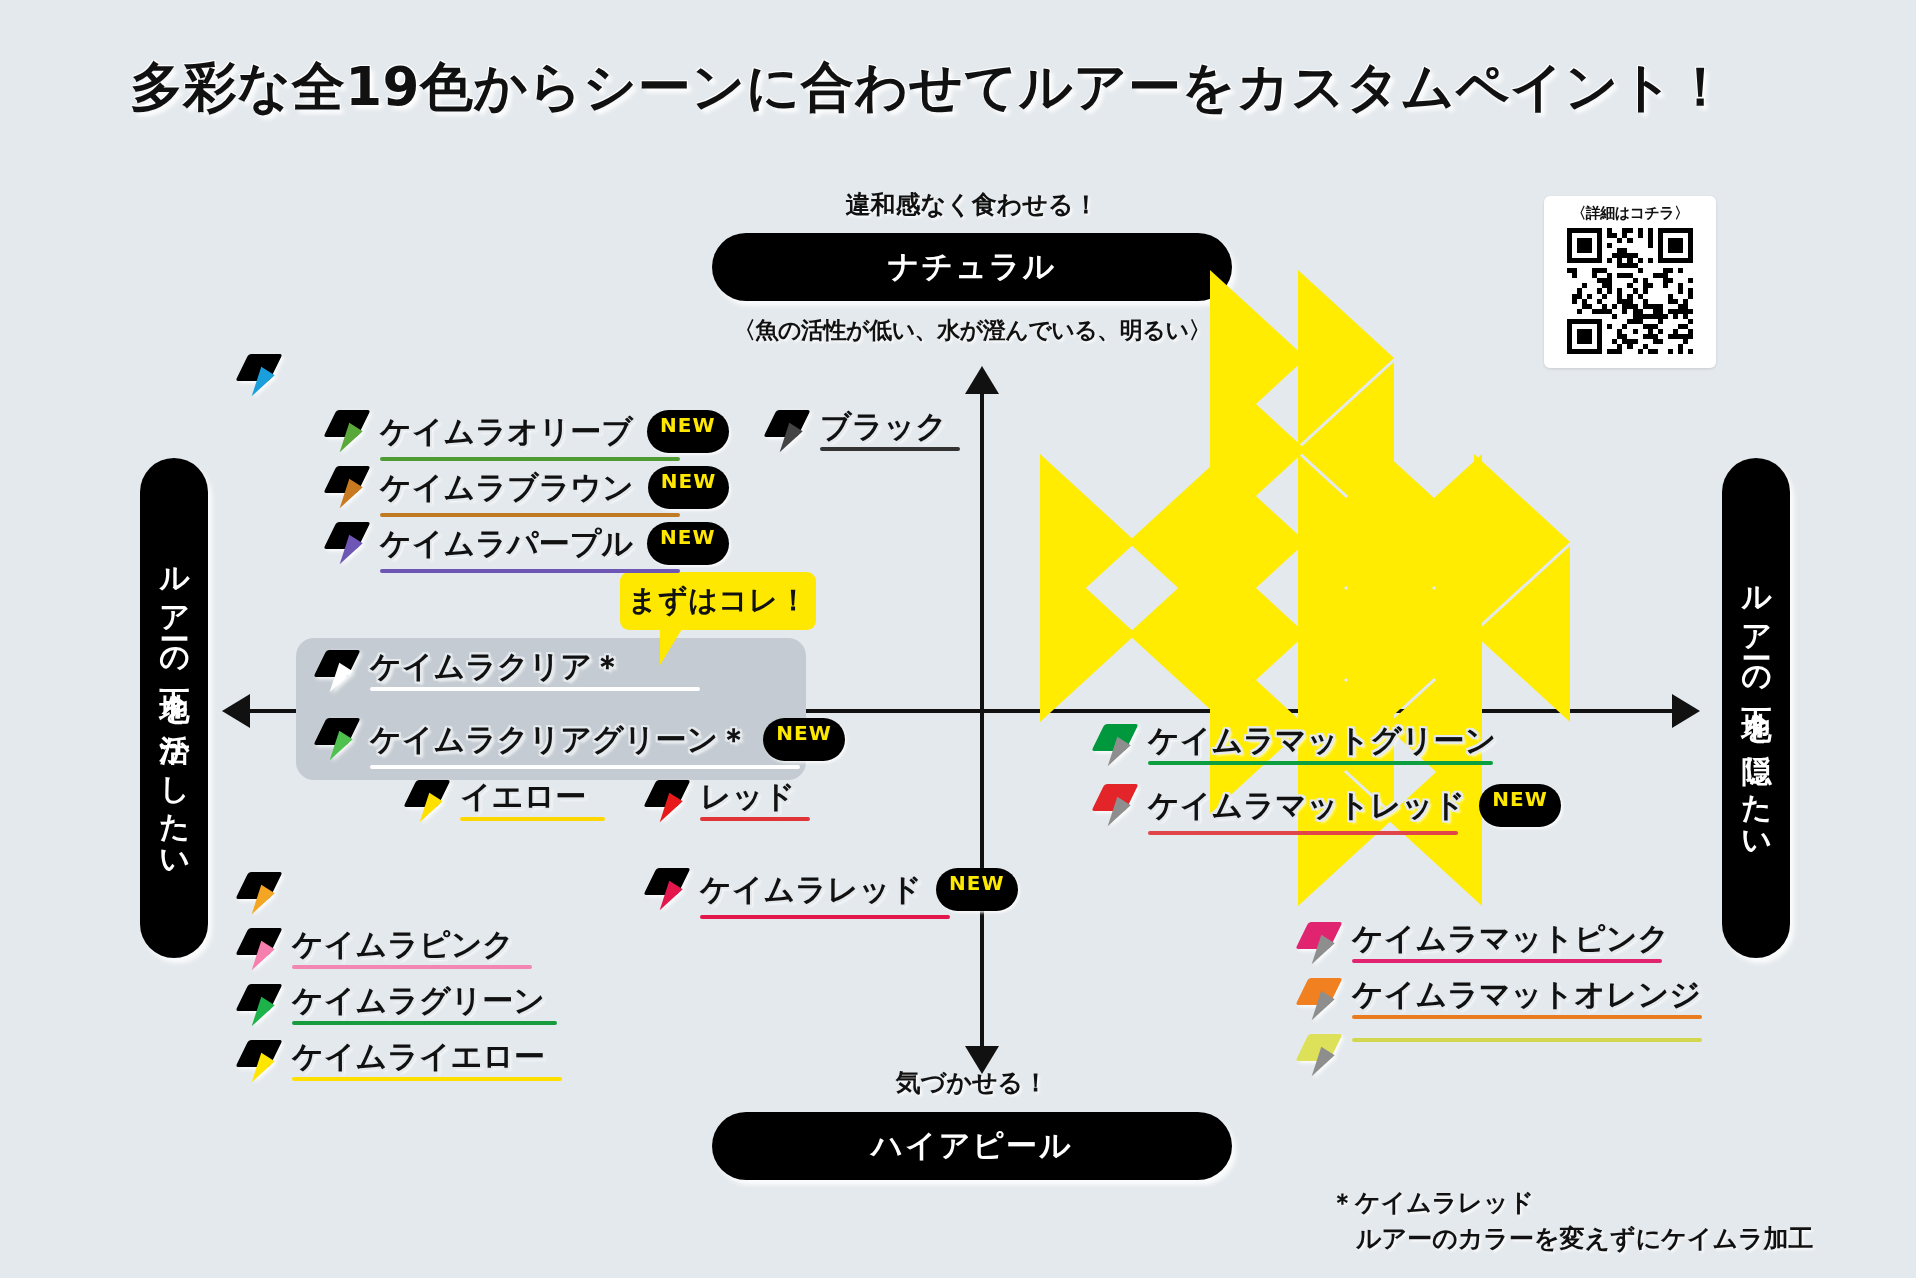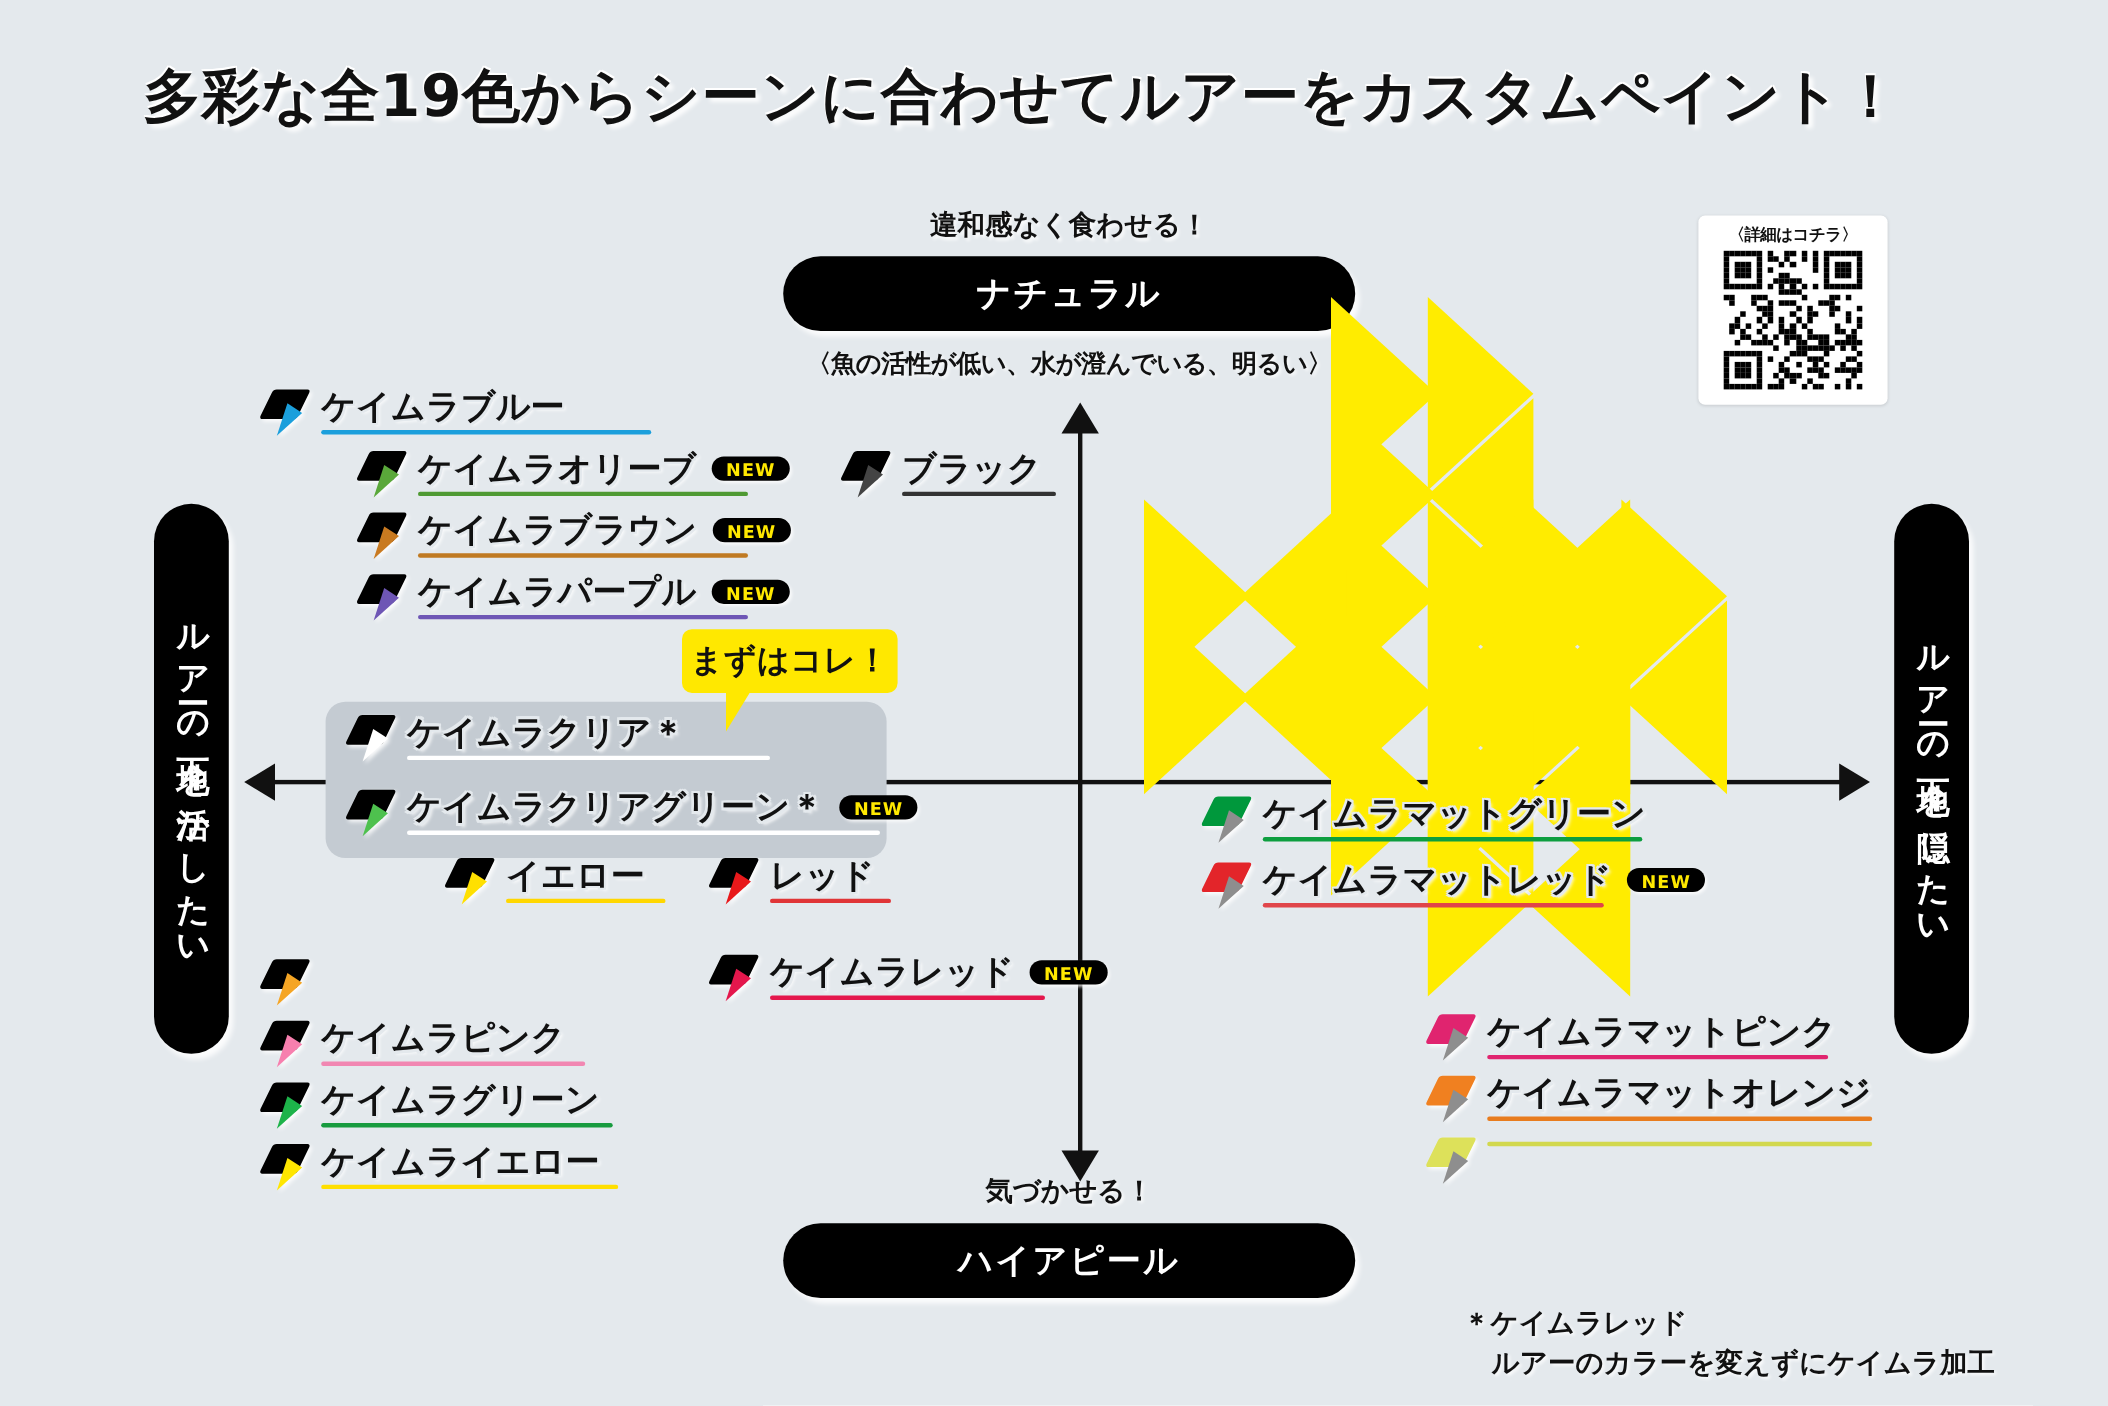--- a/index.html
+++ b/index.html
@@ -142,22 +142,22 @@
     font-size:31px;font-weight:700;color:#111;white-space:nowrap;line-height:1.05;
     text-shadow:
       2px 0 0 #e4e9ed,-2px 0 0 #e4e9ed,0 2px 0 #e4e9ed,0 -2px 0 #e4e9ed,
       2px 2px 0 #e4e9ed,-2px 2px 0 #e4e9ed,2px -2px 0 #e4e9ed,-2px -2px 0 #e4e9ed,
       3px 3px 3px rgba(255,255,255,.85);
   }
   .mk-rule{height:4px;margin-top:4px;border-radius:2px;background:var(--rulec,#000);}
   .newbadge{
     display:inline-flex;align-items:center;justify-content:center;
     background:#000;color:#ffe800;border-radius:999px;
-    font-size:16px;font-weight:700;letter-spacing:1px;
-    padding:3px 13px 0;margin-left:14px;vertical-align:4px;
+    font-size:20px;font-weight:700;letter-spacing:1px;
+    padding:3px 13px 16px;margin-left:14px;vertical-align:4px;
     box-shadow:2px 2px 3px rgba(255,255,255,.8);
   }
   .mk-head{display:flex;align-items:center;}
 
   
   #footnote{left:1330px;top:1185px;line-height:1.45;}
   #footnote div{font-size:25px;font-weight:700;color:#111;
     text-shadow:2px 2px 3px rgba(255,255,255,.9);}
   #footnote .ind{padding-left:26px;}
 </style>
@@ -853,26 +853,20 @@
 
   <div class="abs" id="bubble-tail"></div>
   <div class="abs" id="bubble">まずはコレ！</div>
 
   <div id="markers-layer">
       <div class="abs mk" style="left: 240px; top: 352px;">
         <div class="nib" style="--bodyc: #000000; --tipc: #1b9fdc;">
           <span class="body"></span>
           <span class="tip"></span>
         </div>
-        <div class="mk-text">
-          <div class="mk-head">
-            <div class="mk-label">ケイムラブルー</div>
-          </div>
-          <div class="mk-rule" style="--rulec: #1b9fdc; width: 300px;"></div>
-        </div>
       </div>
       <div class="abs mk" style="left: 328px; top: 408px;">
         <div class="nib" style="--bodyc: #000000; --tipc: #5aa83a;">
           <span class="body"></span>
           <span class="tip"></span>
         </div>
         <div class="mk-text">
           <div class="mk-head">
             <div class="mk-label">ケイムラオリーブ</div>
             <span class="newbadge">NEW</span>

